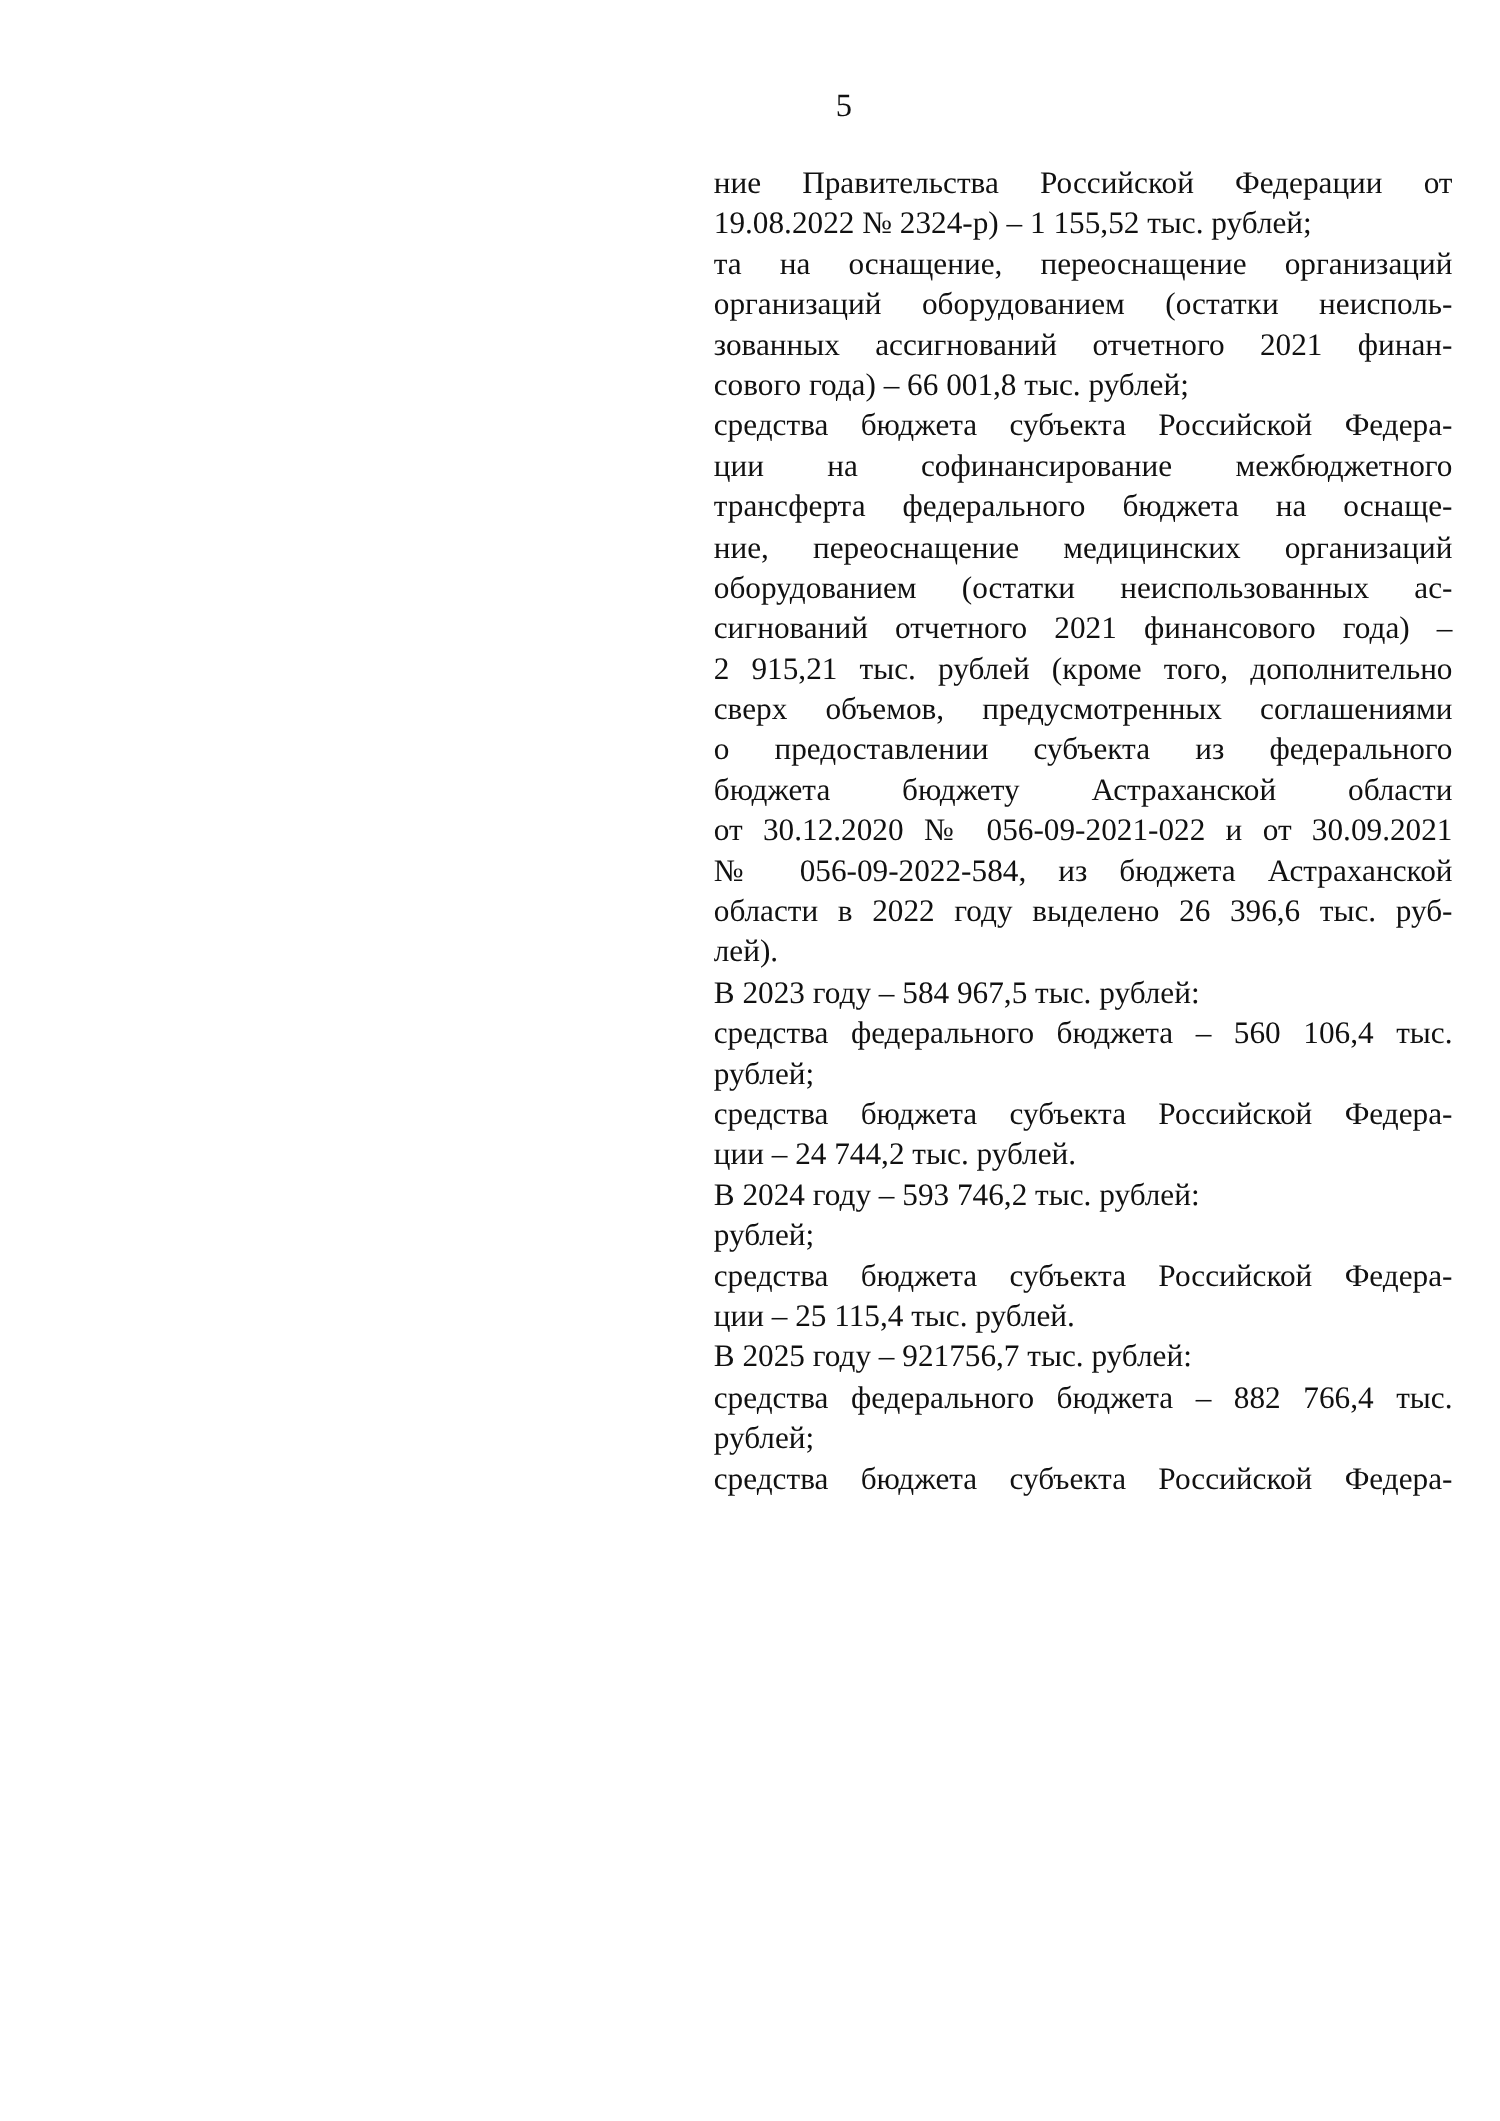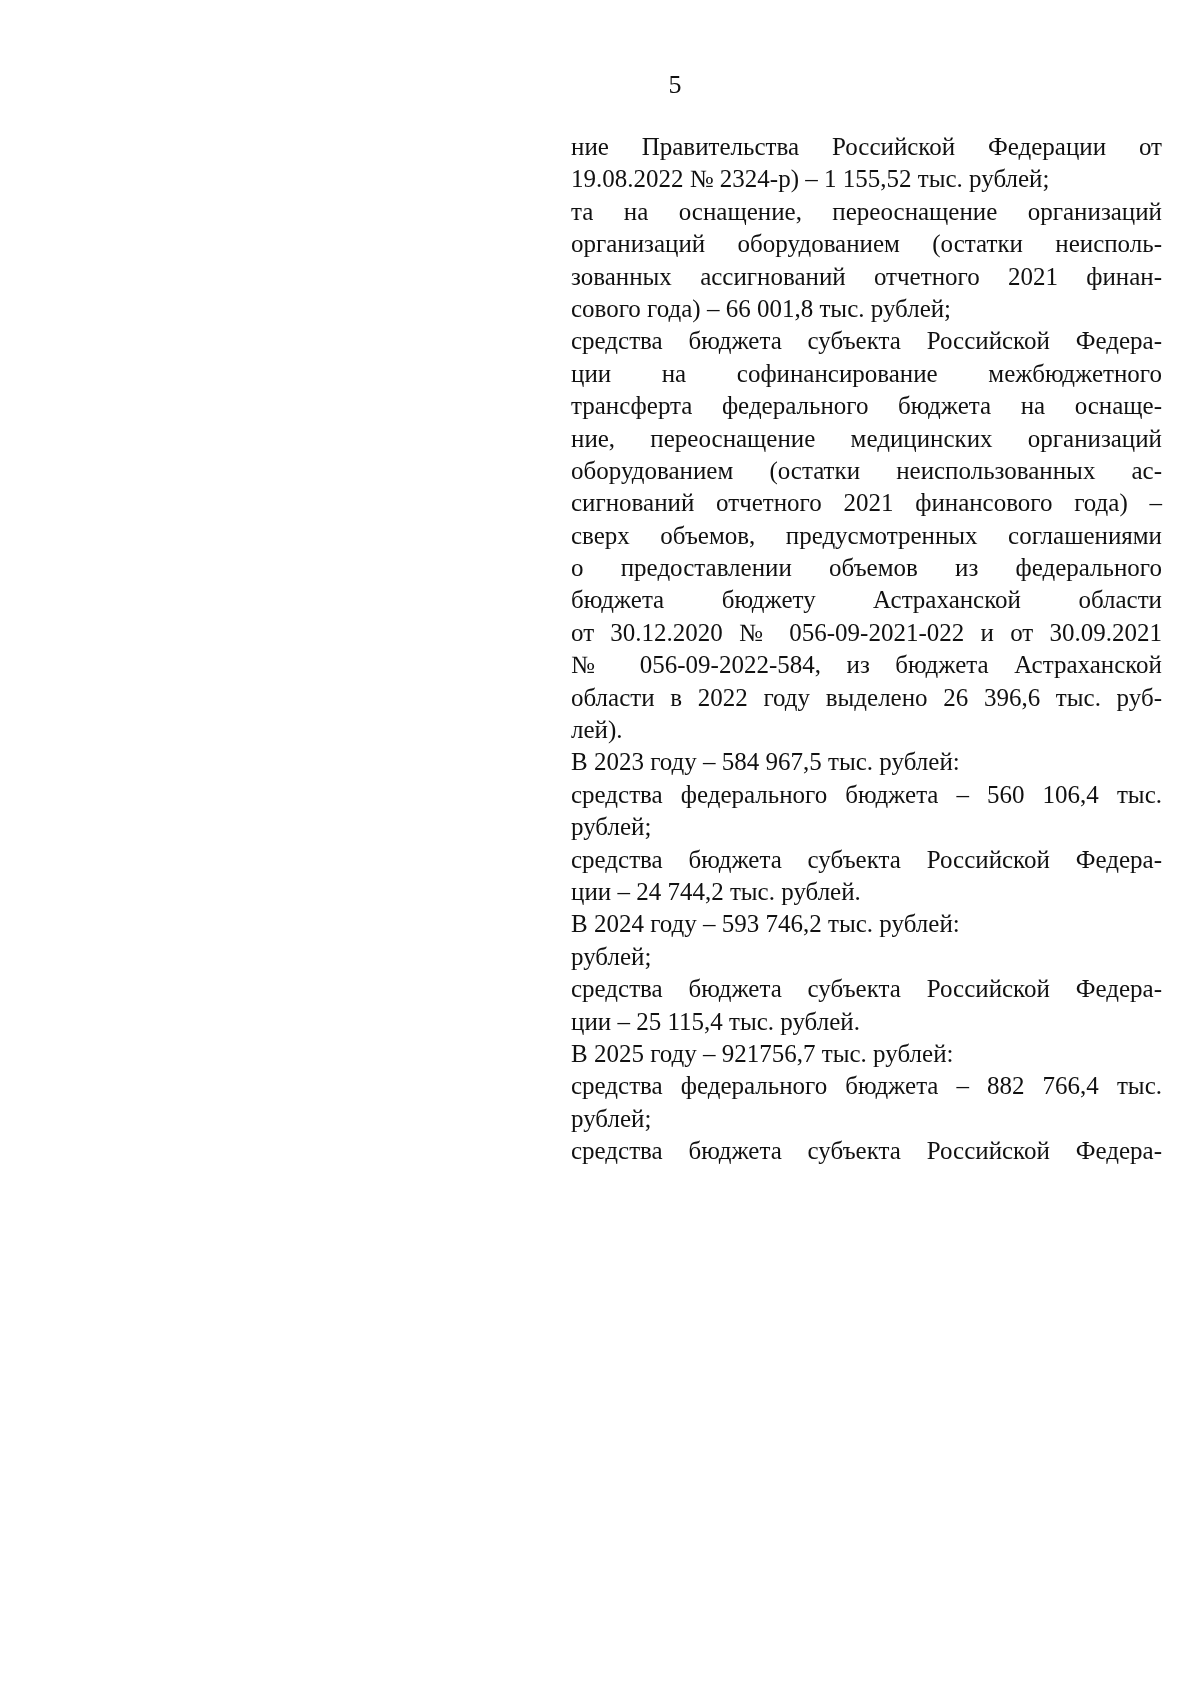--- a/index.html
+++ b/index.html
@@ -27,22 +27,23 @@
     <span class="line just">та на оснащение, переоснащение организаций</span>
     <span class="line just">организаций оборудованием (остатки неисполь-</span>
     <span class="line just">зованных ассигнований отчетного 2021 финан-</span>
     <span class="line">сового года) – 66 001,8 тыс. рублей;</span>
     <span class="line just">средства бюджета субъекта Российской Федера-</span>
     <span class="line just">ции на софинансирование межбюджетного</span>
     <span class="line just">трансферта федерального бюджета на оснаще-</span>
     <span class="line just">ние, переоснащение медицинских организаций</span>
     <span class="line just">оборудованием (остатки неиспользованных ас-</span>
     <span class="line just">сигнований отчетного 2021 финансового года) –</span>
+    <span class="line just">2 915,21 тыс. рублей (кроме того, дополнительно</span>
     <span class="line just">сверх объемов, предусмотренных соглашениями</span>
-    <span class="line just">о предоставлении объемов из федерального</span>
+    <span class="line just">о предоставлении субъекта из федерального</span>
     <span class="line just">бюджета бюджету Астраханской области</span>
     <span class="line just">от 30.12.2020 № 056-09-2021-022 и от 30.09.2021</span>
     <span class="line just">№ 056-09-2022-584, из бюджета Астраханской</span>
     <span class="line just">области в 2022 году выделено 26 396,6 тыс. руб-</span>
     <span class="line">лей).</span>
     <span class="line">В 2023 году – 584 967,5 тыс. рублей:</span>
     <span class="line just">средства федерального бюджета – 560 106,4 тыс.</span>
     <span class="line">рублей;</span>
     <span class="line just">средства бюджета субъекта Российской Федера-</span>
     <span class="line">ции – 24 744,2 тыс. рублей.</span>

